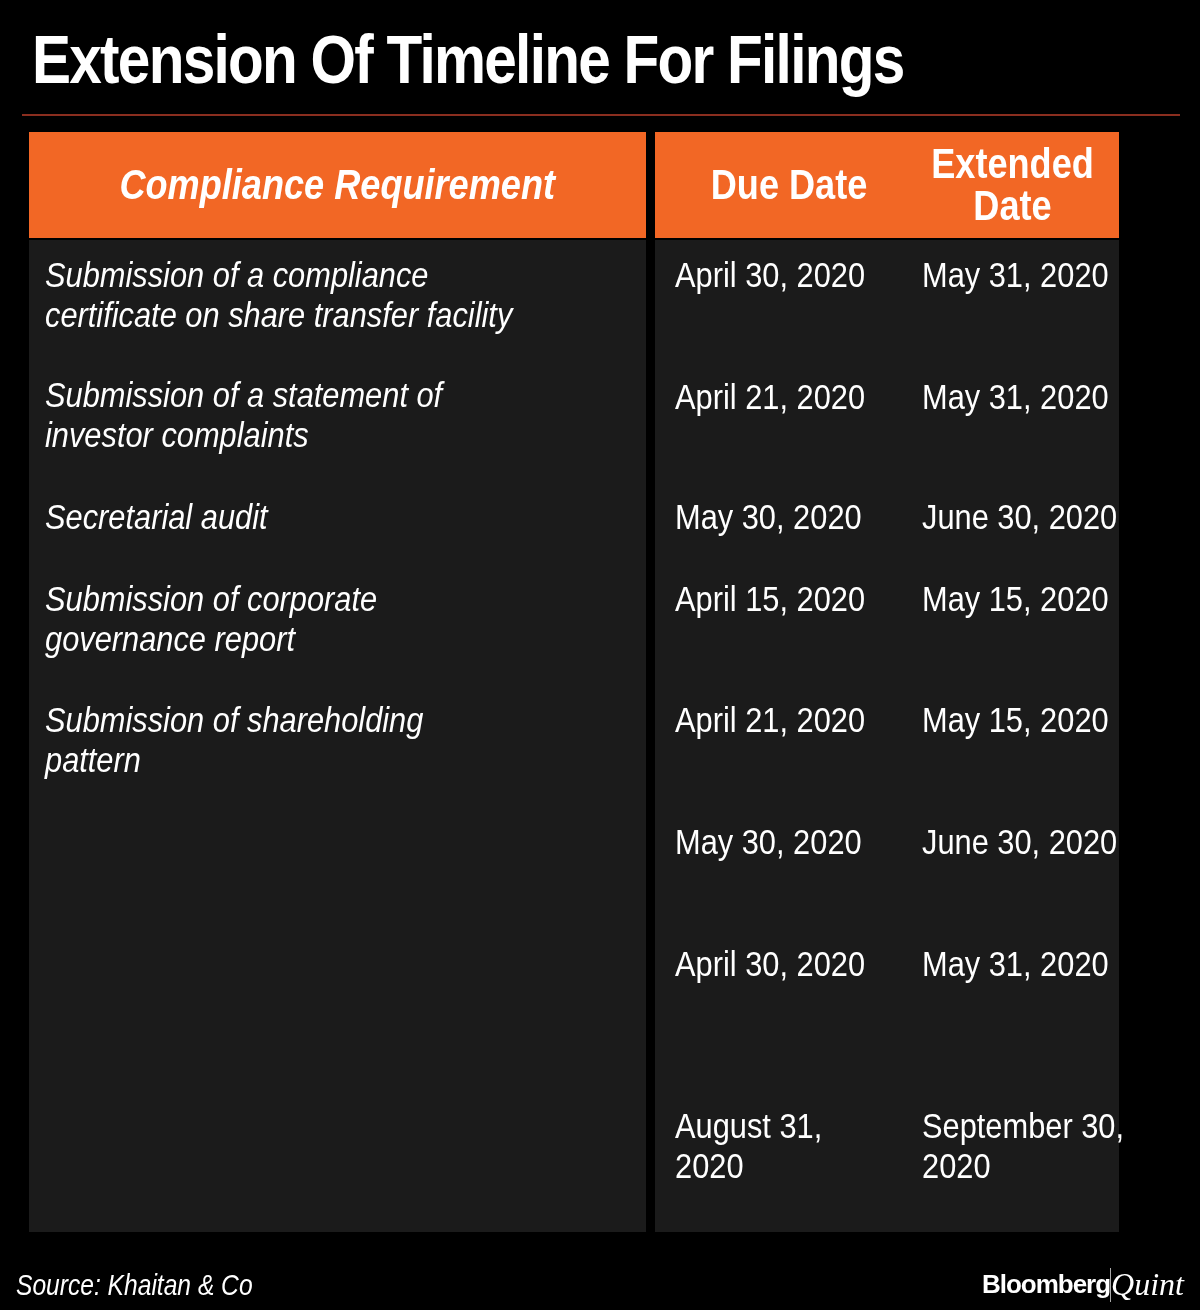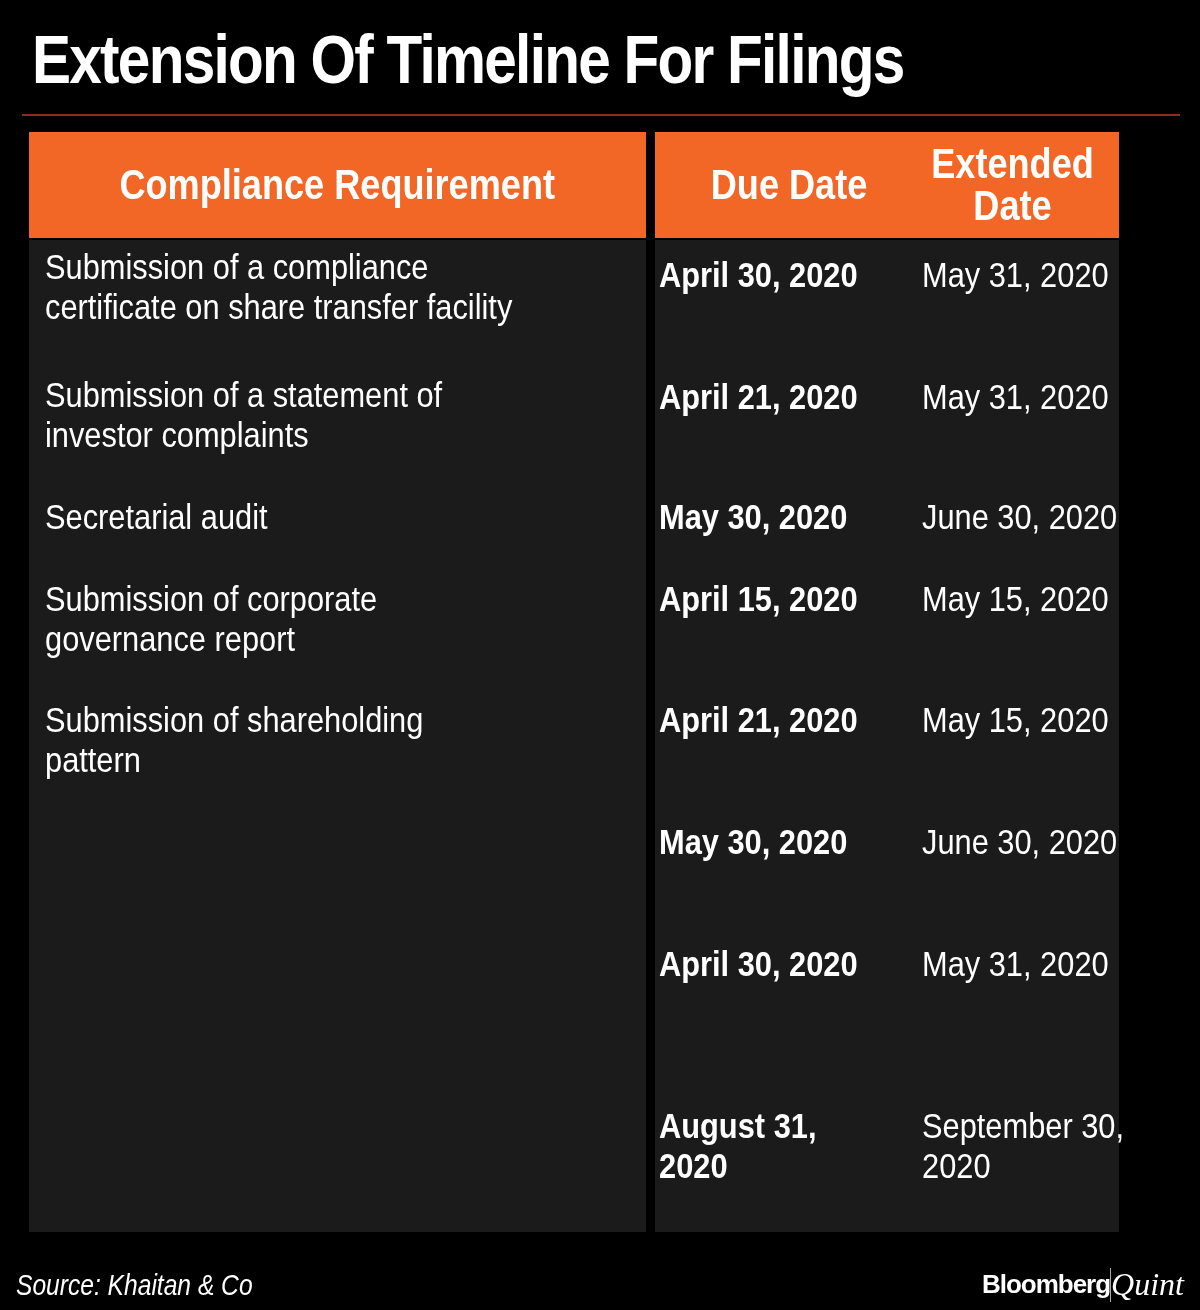--- a/index.html
+++ b/index.html
@@ -10,39 +10,39 @@
   .title {
     position: absolute; left: 32px; top: 14px;
     font-family: "Liberation Sans", sans-serif; font-weight: bold;
     font-size: 68px; letter-spacing: -2px; line-height: 90px;
     transform: scaleX(0.86); transform-origin: left top; white-space: nowrap;
   }
   .divider {
     position: absolute; left: 22px; top: 114px; width: 1158px; height: 2px; background: #8b2e1f;
   }
   .col { position: absolute; }
-  .c1 { left: 29px; width: 617px; }
+  .c1 { left: 29px; width: 617px; font-style: italic; }
   .c2 { left: 655px; width: 268px; }
   .c3 { left: 907px; width: 212px; }
   .hdr {
     position: absolute; top: 132px; height: 106px; background: #f26725;
     display: flex; align-items: center; justify-content: center; text-align: center;
     font-weight: bold; font-size: 42px; line-height: 42px; color: #fff;
   }
   .hdr span { display: inline-block; transform: scaleX(0.86); }
   .body-col {
     position: absolute; top: 240px; height: 992px; background: #1b1b1b;
   }
   .cell {
     position: absolute; font-size: 35px; line-height: 40px; color: #fff;
     white-space: pre-line;
   }
   .cell span { display: inline-block; transform: scaleX(0.88); transform-origin: left top; white-space: pre-line; }
   .c1 .cell { left: 16px; width: 680px; }
-  .c2 .cell { left: 4px; width: 270px; font-weight: bold; }
+  .c2 .cell { left: 20px; width: 270px; }
   .c3 .cell { left: 15px; width: 300px; }
   .source {
     position: absolute; left: 16px; top: 1268px; font-size: 30px; font-style: italic;
     transform: scaleX(0.82); transform-origin: left top; white-space: nowrap;
   }
   .brand {
     position: absolute; right: 16px; top: 1266px; display: flex; align-items: center; 
   }
   .brand .b1 { font-weight: bold; font-size: 26px; letter-spacing: -1px; }
   .brand .sep { width: 1px; height: 34px; background: #aaa; }
@@ -60,21 +60,21 @@
     </div>
   <div class="hdr c2">
       <span>Due Date</span>
     </div>
   <div class="hdr c3">
       <span style="white-space:pre-line">Extended
 Date</span>
     </div>
 
   <div class="body-col col c1">
-    <div class="cell" style="top:7px"><span>Submission of a compliance
+    <div class="cell" style="top:15px"><span>Submission of a compliance
 certificate on share transfer facility</span></div>
     <div class="cell" style="top:135px"><span>Submission of a statement of
 investor complaints</span></div>
     <div class="cell" style="top:339px"><span>Submission of corporate
 governance report</span></div>
     <div class="cell" style="top:257px"><span>Secretarial audit</span></div>
     <div class="cell" style="top:460px"><span>Submission of shareholding
 pattern</span></div>
   </div>
 

